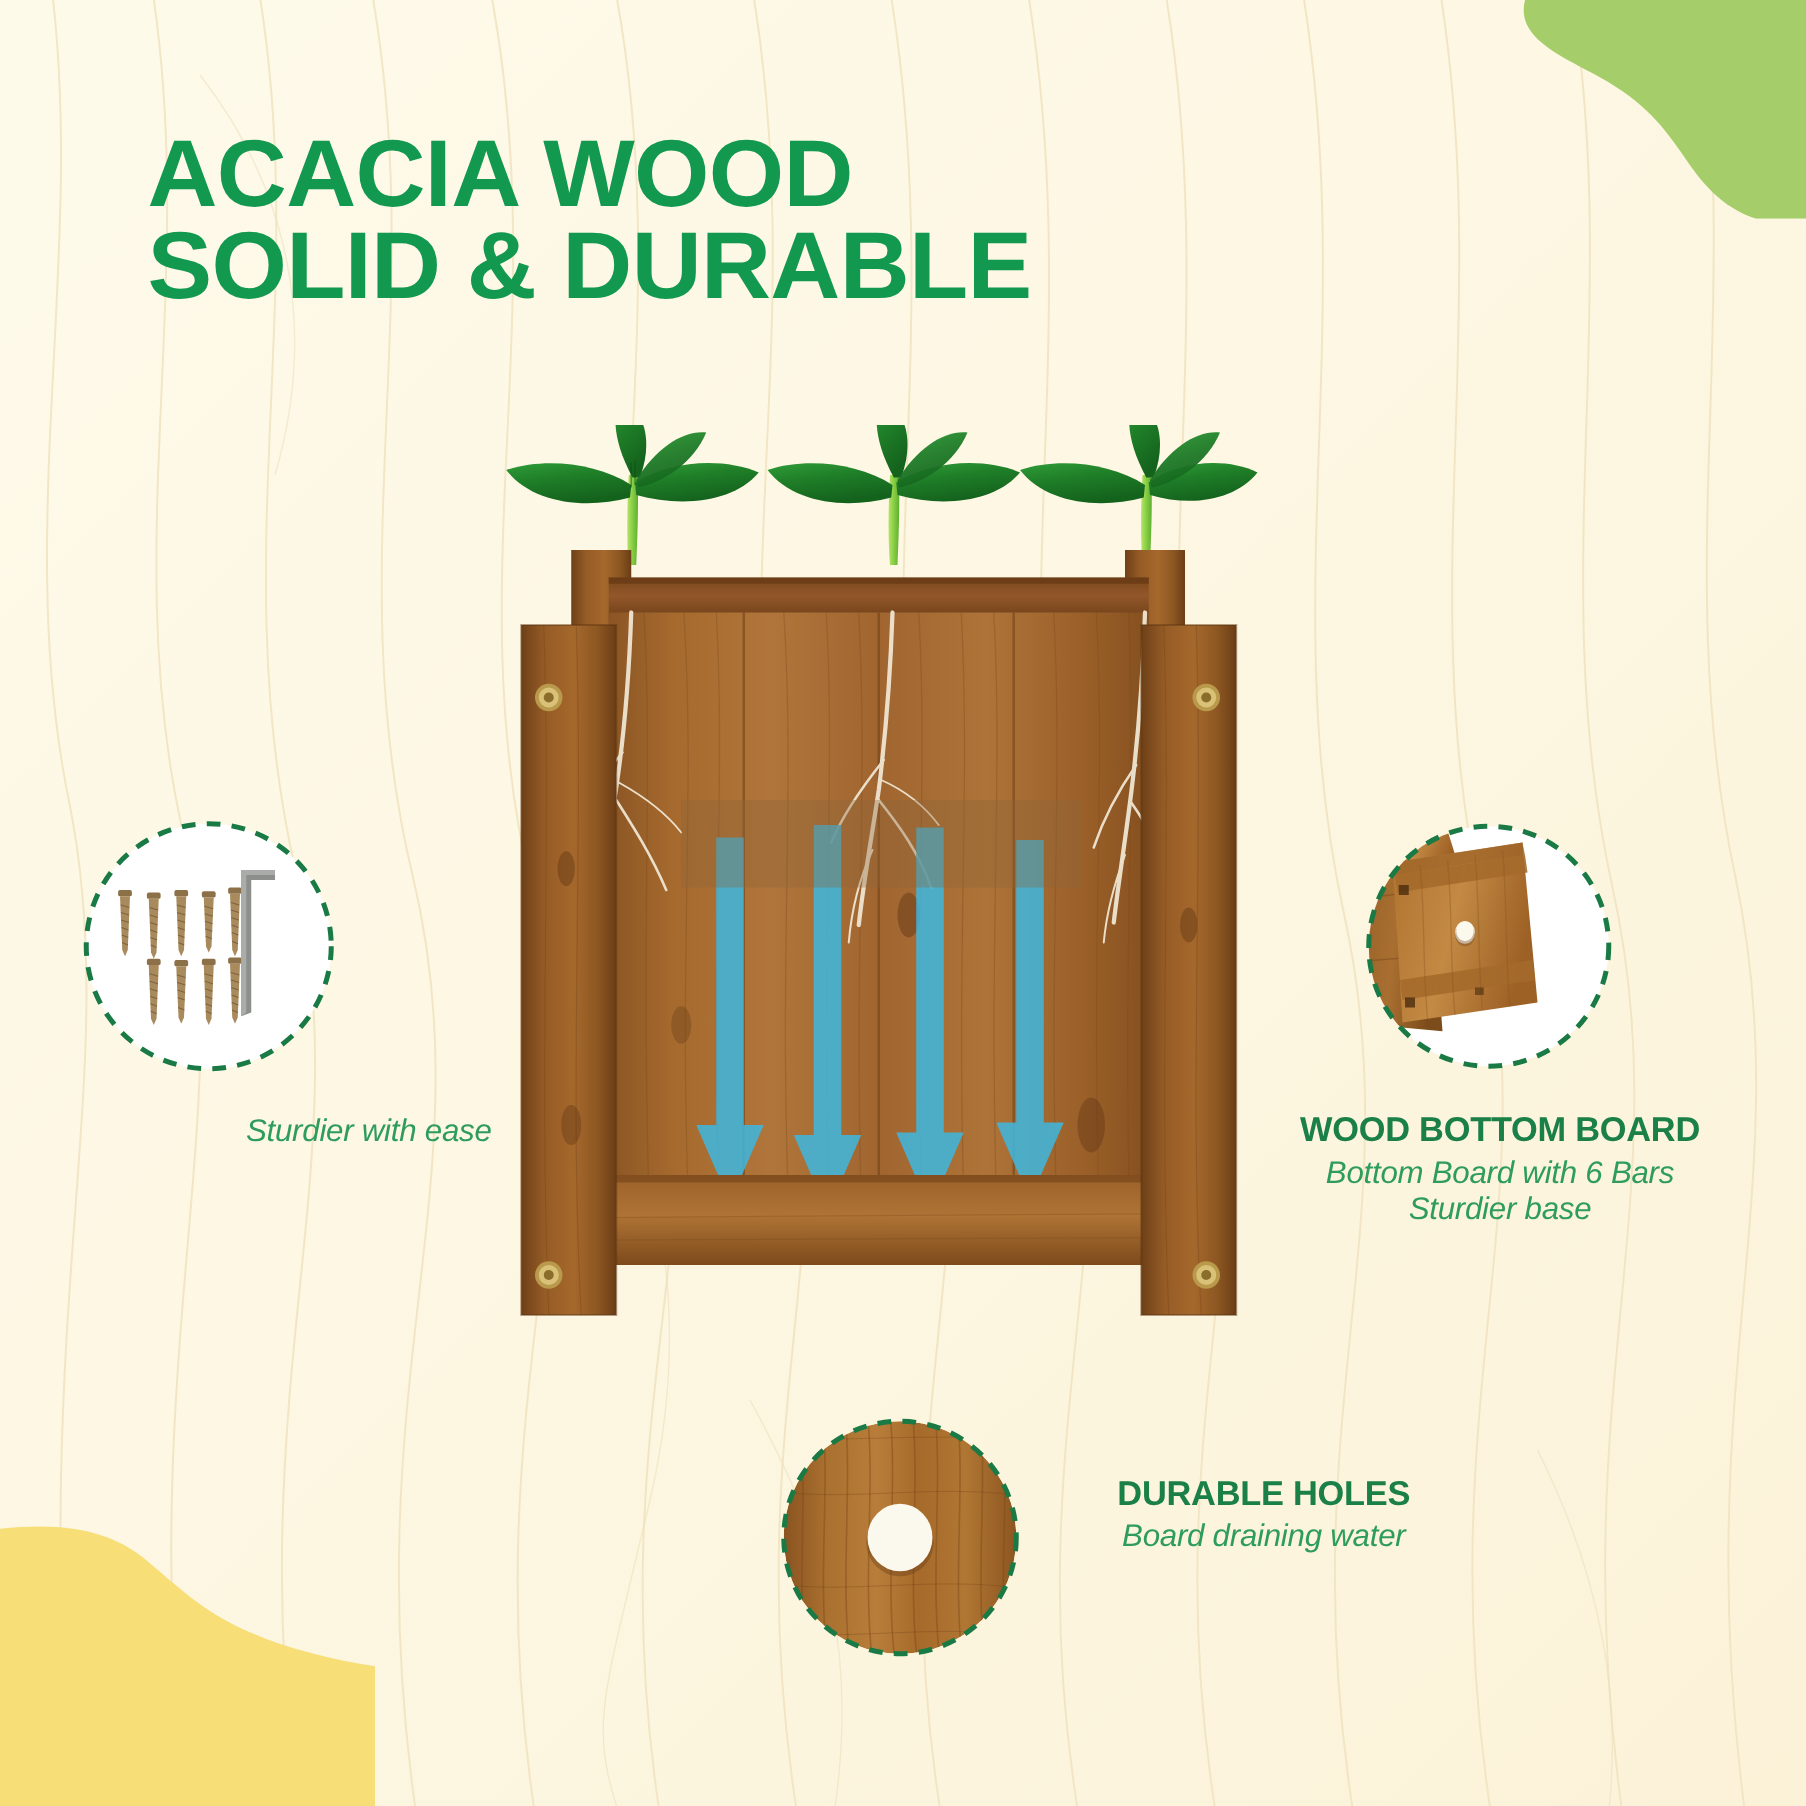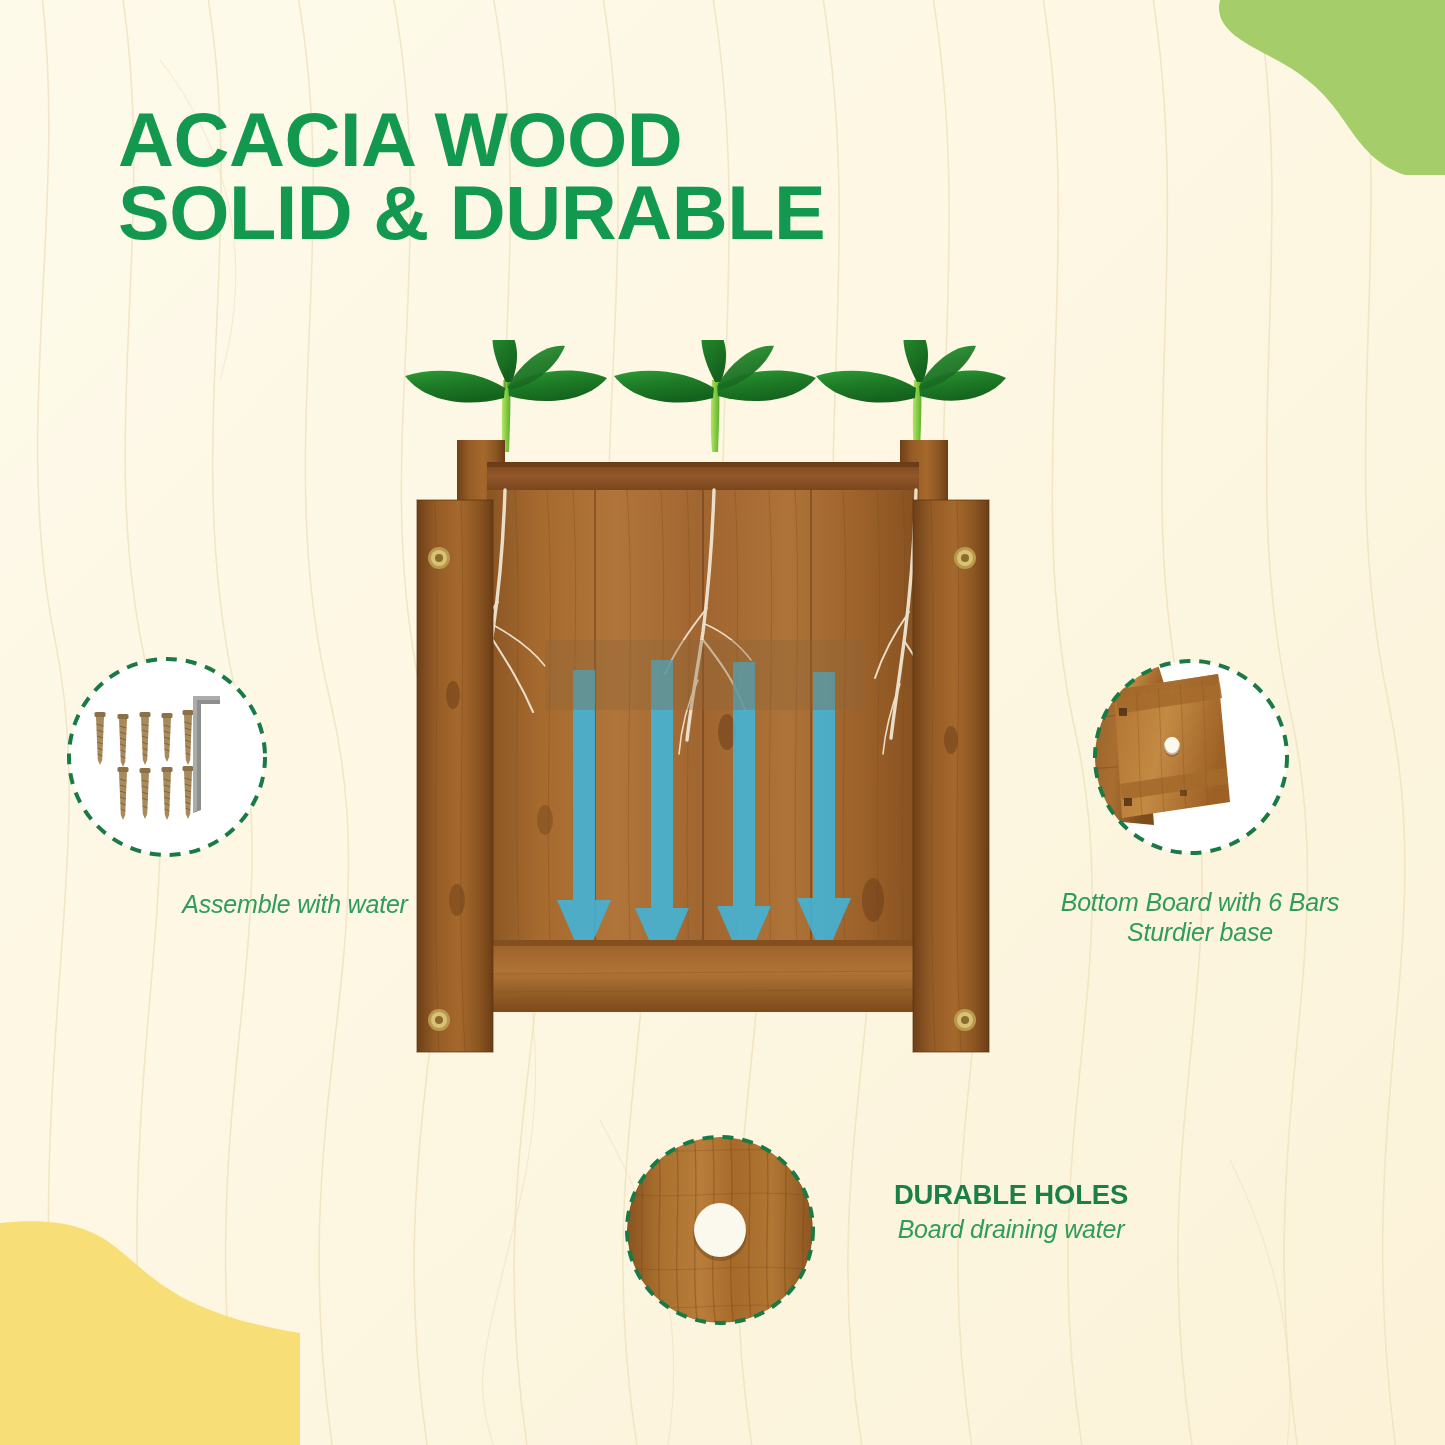--- a/index.html
+++ b/index.html
@@ -472,21 +472,21 @@
             <line x1="-2.3" y1="42" x2="2.3" y2="44"></line>
         </g>
       </g>
     </g>
     <g fill="#8c8f8c">
       <path d="M133 46 L160 46 L160 54 L141 54 L141 160 L133 163 Z"></path>
       <path d="M133 46 L160 46 L160 50 L137 50 L137 160 L133 163 Z" fill="#a9aca9"></path>
     </g>
   </svg>
   <div class="txt">
-    <p class="feat-sub">Assemble with water</p>
+    <p class="feat-sub">Sturdier with ease</p>
   </div>
 </div>
 
 <div class="feature" id="feat-board">
   <svg class="feat-circle" viewBox="0 0 214 214">
     <defs>
       <clipPath id="boardClip">
           <circle cx="107" cy="107" r="96"></circle>
         </clipPath>
       <linearGradient id="bw1" x1="0" y1="0" x2="1" y2="0.3">
@@ -528,20 +528,21 @@
       <ellipse cx="88" cy="98" rx="8" ry="9" fill="#6d4319" opacity="0.35"></ellipse>
       <ellipse cx="88" cy="95" rx="7" ry="8" fill="#fbf8ec"></ellipse>
 
       <rect x="35" y="58" width="8" height="8" fill="#4a2c0f" opacity="0.8"></rect>
       <rect x="40" y="148" width="8" height="8" fill="#4a2c0f" opacity="0.8"></rect>
       <rect x="96" y="140" width="7" height="6" fill="#4a2c0f" opacity="0.6"></rect>
     </g>
     <circle cx="107" cy="107" r="96" fill="none" stroke="#1a7a45" stroke-width="4" stroke-dasharray="11 9"></circle>
   </svg>
   <div class="txt">
+    <p class="feat-title">WOOD BOTTOM BOARD</p>
     <p class="feat-sub">Bottom Board with 6 Bars
 Sturdier base</p>
   </div>
 </div>
 
 <div class="feature" id="feat-drain">
   <svg class="feat-circle" viewBox="0 0 200 200">
     <defs>
       <clipPath id="drainClip">
           <circle cx="100" cy="100" r="93"></circle>

